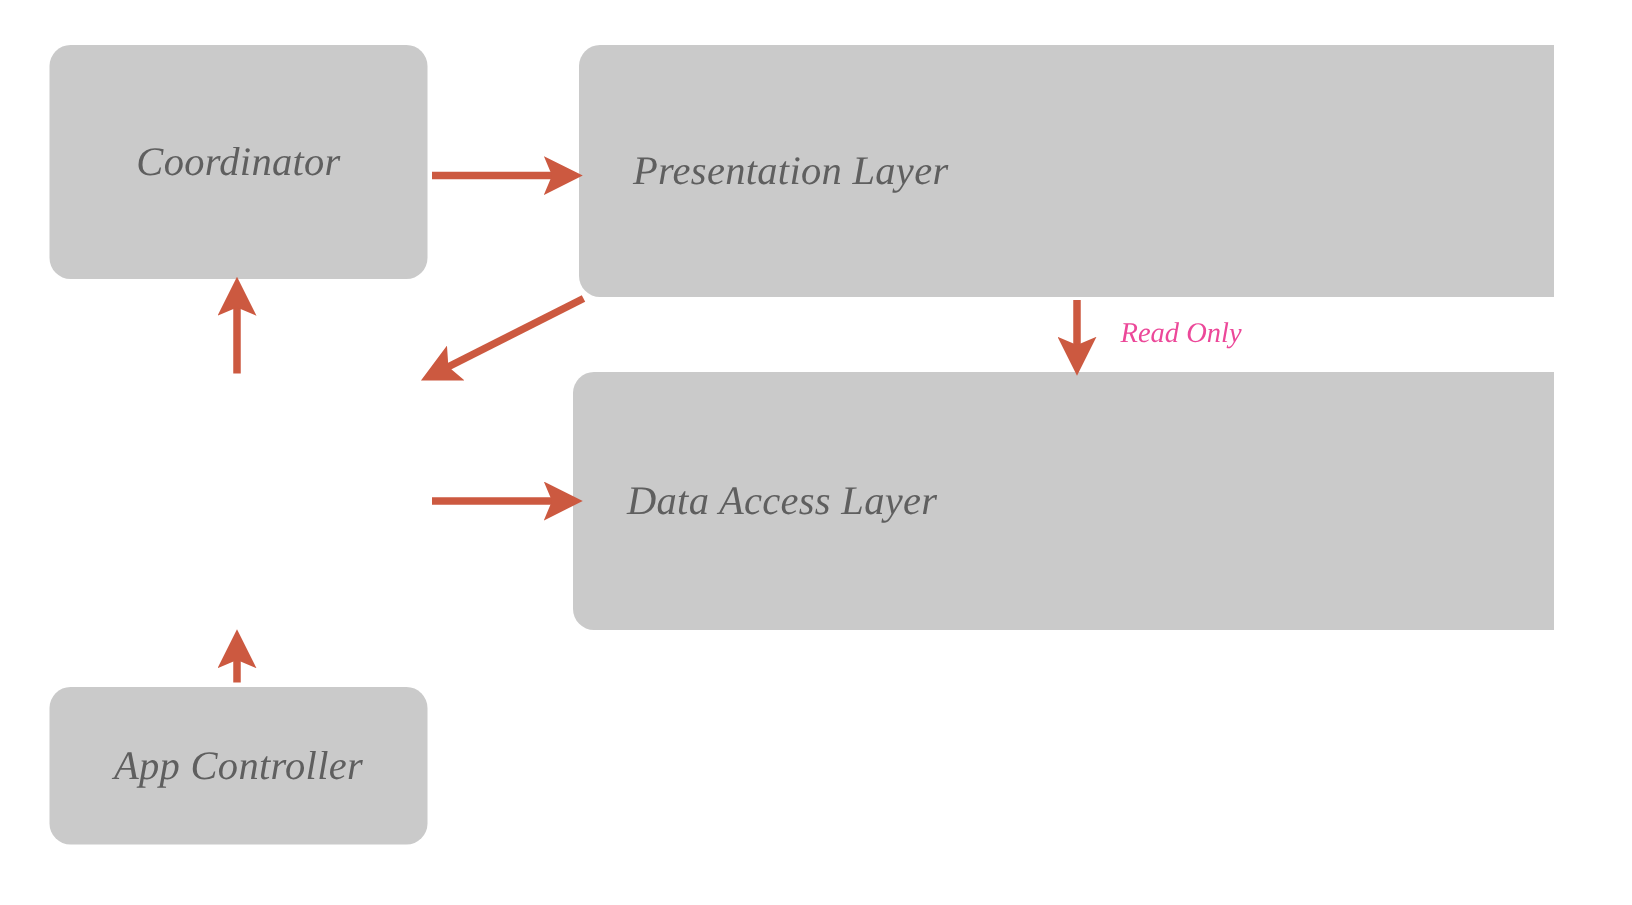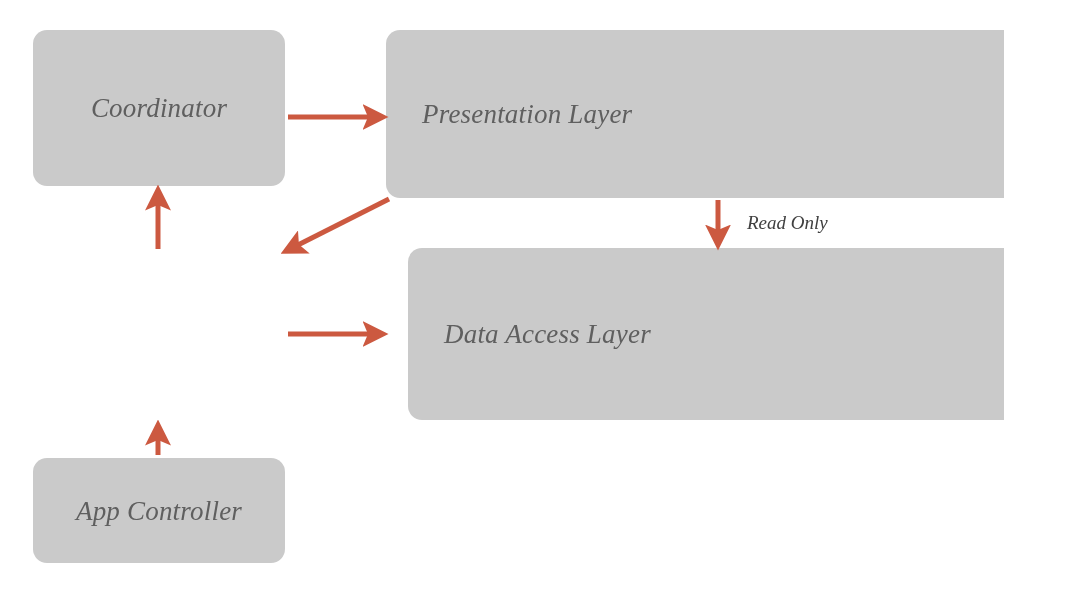--- a/index.html
+++ b/index.html
@@ -10,20 +10,21 @@
   }
   body {
     font-family: "Liberation Serif", "DejaVu Serif", serif;
   }
   #diagram-canvas {
     position: relative;
     width: 1004px;
     height: 603px;
     background: #ffffff;
     overflow: hidden;
+    padding-left: 32px;
   }
 
   
   .layer-box {
     position: absolute;
     background: #cacaca;
     border-radius: 14px;
     box-sizing: border-box;
   }
   .layer-box > .layer-label {
@@ -41,40 +42,40 @@
   .layer-box.centered > .layer-label {
     left: 0;
     right: 0;
     text-align: center;
   }
 
   #box-coordinator    { left: 33px;  top: 30px;  width: 252px; height: 156px; }
   #box-actions        { left: 33px;  top: 252px; width: 252px; height: 168px; }
   #box-app-controller { left: 33px;  top: 458px; width: 252px; height: 105px; }
   #box-presentation   { left: 386px; top: 30px;  width: 670px; height: 168px; }
-  #box-data-access    { left: 408px; top: 248px; width: 671px; height: 172px; }
+  #box-data-access    { left: 382px; top: 248px; width: 671px; height: 172px; }
 
   
   #arrow-layer {
     position: absolute;
     left: 0;
     top: 0;
     width: 1088px;
     height: 603px;
     pointer-events: none;
     z-index: 5;
   }
 
   
   .edge-label {
     position: absolute;
     font-family: "Liberation Serif", "DejaVu Serif", serif;
     font-style: italic;
     font-size: 19px;
-    color: #404040;
+    color: #ec4899;
     white-space: nowrap;
     z-index: 6;
   }
   #label-read-only { left: 747px; top: 212px; }
 </style>
 </head>
 <body>
 
 <div id="diagram-canvas">
 

